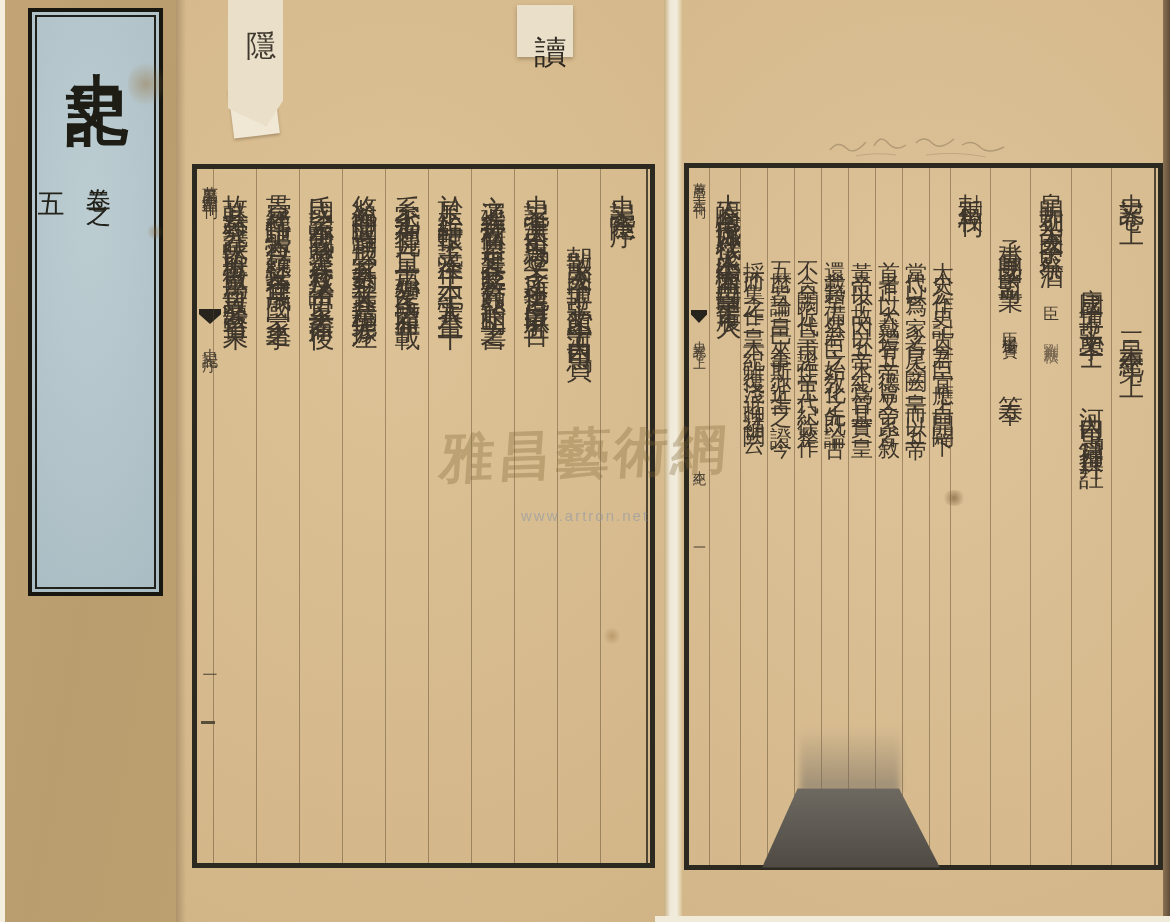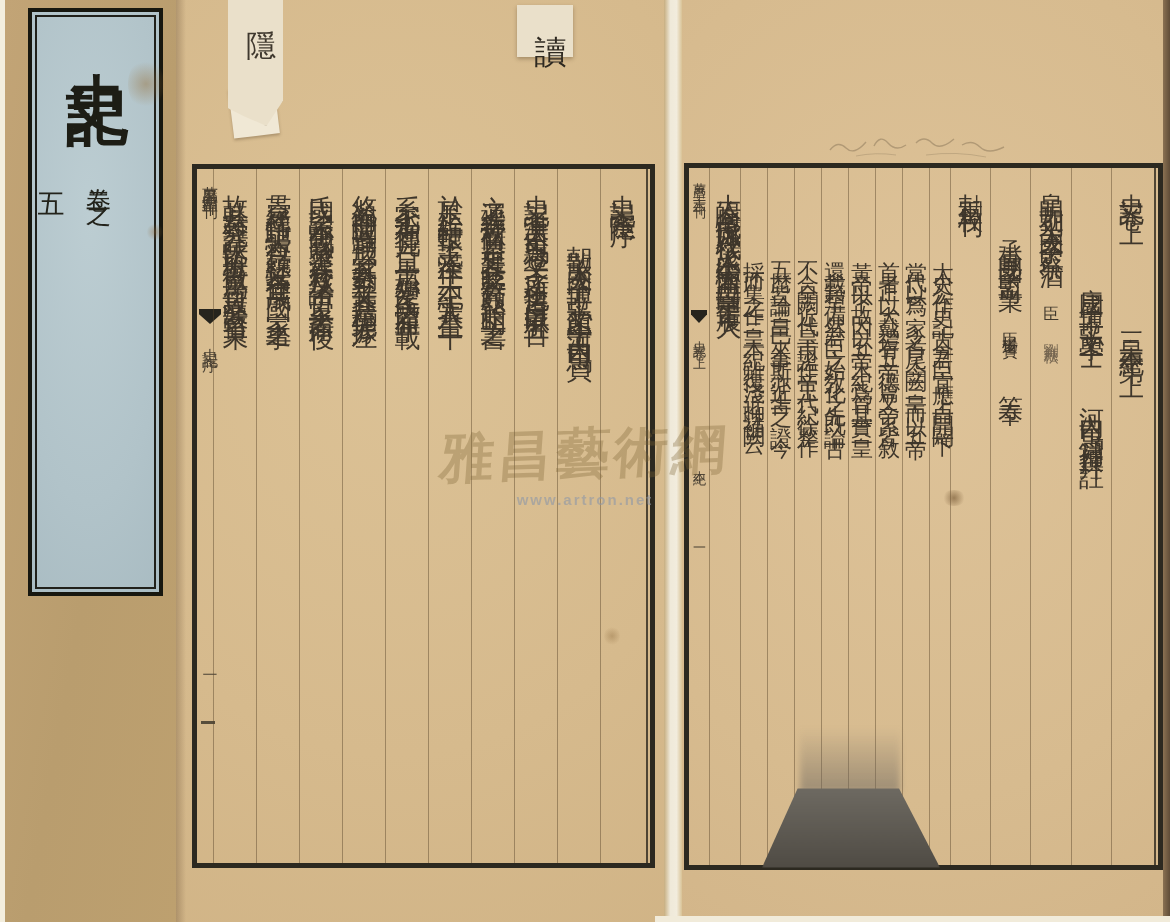--- a/index.html
+++ b/index.html
@@ -94,21 +94,21 @@
   .slip-under{left:231px;top:86px;width:46px;height:50px;background:#f0e8d5;
               transform:rotate(-7deg);z-index:9;box-shadow:0 2px 3px rgba(70,50,25,.3);}
   .slip-du{left:517px;top:5px;width:56px;height:52px;}
   .slip-du .vtext{position:absolute;top:4px;left:12px;font-size:32px;color:#2e2921;}
 
   .scribble{left:826px;top:124px;width:200px;height:38px;opacity:.55;z-index:5;}
 
   .watermark{left:425px;top:418px;width:320px;text-align:center;z-index:30;pointer-events:none;}
   .wm-cn{font-size:54px;font-weight:bold;color:#7d6434;opacity:.32;letter-spacing:4px;
          transform:rotate(-2deg) skewX(-6deg);}
-  .wm-url{margin-top:0;font-size:15px;font-weight:bold;color:#8e98a8;opacity:.6;
+  .wm-url{margin-top:16px;font-size:15px;font-weight:normal;color:#8e98a8;opacity:.6;
           letter-spacing:2px;font-family:"Liberation Sans","DejaVu Sans",sans-serif;}
 
   .stain{border-radius:50%;z-index:6;}
   .stain1{left:128px;top:58px;width:36px;height:52px;
           background:radial-gradient(circle,rgba(150,110,55,.45),rgba(150,110,55,0) 70%);}
   .stain2{left:146px;top:224px;width:18px;height:16px;
           background:radial-gradient(circle,rgba(140,100,50,.4),rgba(140,100,50,0) 70%);}
   .stain3{left:942px;top:490px;width:24px;height:16px;
           background:radial-gradient(circle,rgba(110,80,45,.6),rgba(110,80,45,0) 72%);}
   .stain4{left:604px;top:626px;width:16px;height:20px;

